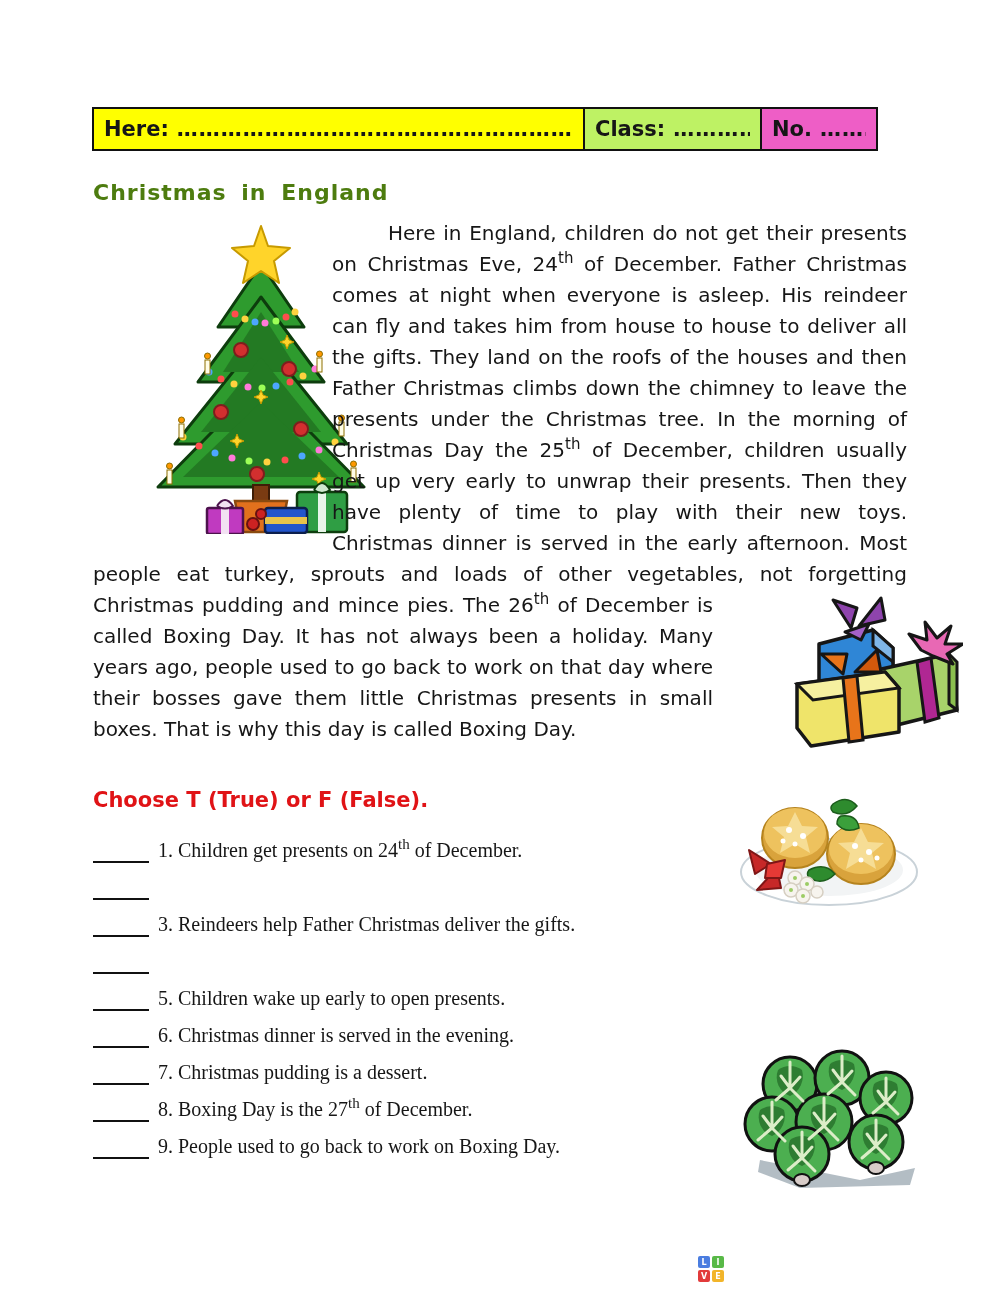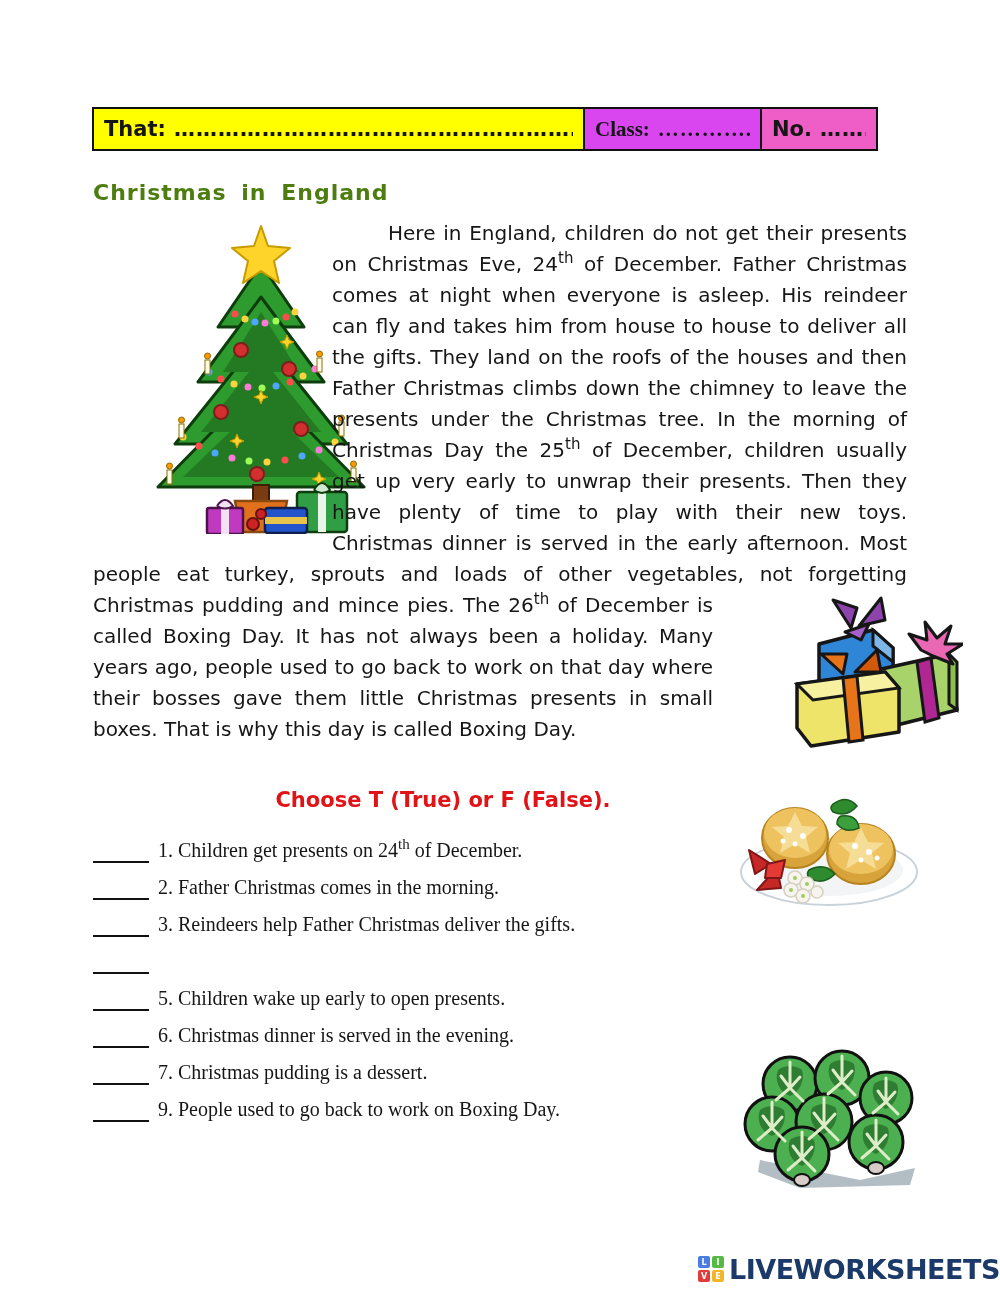--- a/index.html
+++ b/index.html
@@ -15,21 +15,21 @@
   .header-row{
     position:absolute;left:92px;top:107px;width:816px;height:44px;
     display:flex;
   }
   .hdr-cell{
     border:2px solid #111;height:100%;box-sizing:border-box;
     display:flex;align-items:center;padding:0 10px;
     font-size:21px;font-weight:bold;white-space:nowrap;overflow:hidden;
   }
   .hdr-name{width:493px;background:#ffff00;}
-  .hdr-class{width:177px;background:#d946ef;border-left:none;font-family:Liberation Serif, serif;}
+  .hdr-class{width:177px;background:#bef264;border-left:none;}
   .hdr-no{width:116px;background:#ee5ec6;border-left:none;}
   .hdr-dots{font-weight:bold;letter-spacing:1px;margin-left:8px;overflow:hidden;}
   
   .title{
     position:absolute;left:93px;top:180px;
     color:#4d7c0f;font-size:22px;font-weight:bold;
     letter-spacing:1px;word-spacing:6px;
   }
   
   .reading{
@@ -43,21 +43,21 @@
     float:left;width:225px;height:312px;
     margin:4px 14px 4px 0;
     shape-outside:inset(0);
   }
   .presents-fig{
     float:right;width:182px;height:158px;
     margin:2px 0 2px 12px;
   }
   
   .tf{
-    position:absolute;left:93px;top:788px;width:700px;text-align:center;
+    position:absolute;left:93px;top:788px;width:700px;
   }
   .tf-heading{color:#e01316;font-size:21px;font-weight:bold;margin:0 0 14px 0;}
   .tf-list{list-style:none;margin:0;padding:0;}
   .tf-list li{
     font-size:20px;height:37px;display:flex;align-items:flex-end;
     white-space:nowrap;
     font-family:Liberation Serif, serif;
   }
   .blank{
     display:inline-block;width:56px;height:20px;
@@ -89,21 +89,21 @@
     color:#1b3a69;font-size:27px;font-weight:bold;letter-spacing:-0.5px;
   }
 </style>
 </head>
 <body>
 
 <div class="sheet">
 
   <div class="header-row">
     <div class="hdr-cell hdr-name">
-      <span>That:</span>
+      <span>Here:</span>
       <span class="hdr-dots">…………………………………………………………….</span>
     </div>
     <div class="hdr-cell hdr-class">
       <span>Class:</span>
       <span class="hdr-dots">………….</span>
     </div>
     <div class="hdr-cell hdr-no">
       <span>No.</span>
       <span class="hdr-dots">…………</span>
     </div>
@@ -229,40 +229,43 @@
 
   <div class="tf">
     <p class="tf-heading">Choose T (True) or F (False).</p>
     <ul class="tf-list">
       <li>
           <span class="blank"></span>
           <span class="tf-text"><span>1. Children get presents on 24</span><sup class="th">th</sup><span> of December.</span></span>
         </li>
       <li>
           <span class="blank"></span>
-          <span class="tf-text"><span>2. Father Christmas comes in the morning.</span><sup class="th"></sup><span></span></span>
         </li>
       <li>
           <span class="blank"></span>
           <span class="tf-text"><span>3. Reindeers help Father Christmas deliver the gifts.</span><sup class="th"></sup><span></span></span>
         </li>
       <li>
           <span class="blank"></span>
         </li>
       <li>
           <span class="blank"></span>
           <span class="tf-text"><span>5. Children wake up early to open presents.</span><sup class="th"></sup><span></span></span>
         </li>
       <li>
           <span class="blank"></span>
           <span class="tf-text"><span>6. Christmas dinner is served in the evening.</span><sup class="th"></sup><span></span></span>
         </li>
       <li>
           <span class="blank"></span>
           <span class="tf-text"><span>7. Christmas pudding is a dessert.</span><sup class="th"></sup><span></span></span>
+        </li>
+      <li>
+          <span class="blank"></span>
+          <span class="tf-text"><span>8. Boxing Day is the 27</span><sup class="th">th</sup><span> of December.</span></span>
         </li>
       <li>
           <span class="blank"></span>
           <span class="tf-text"><span>9. People used to go back to work on Boxing Day.</span><sup class="th"></sup><span></span></span>
         </li>
     </ul>
   </div>
 
   <div class="pies-fig">
     <svg width="182" height="122" viewBox="0 0 182 122">
@@ -347,16 +350,15 @@
     </svg>
   </div>
 
   <div class="footer">
     <div class="logo-grid">
       <span class="logo-sq sq-l">L</span>
       <span class="logo-sq sq-i">I</span>
       <span class="logo-sq sq-v">V</span>
       <span class="logo-sq sq-e">E</span>
     </div>
-    <span class="brand">LIVEWORKSHEETS</span>
   </div>
 
 </div>
 
 </body></html>

